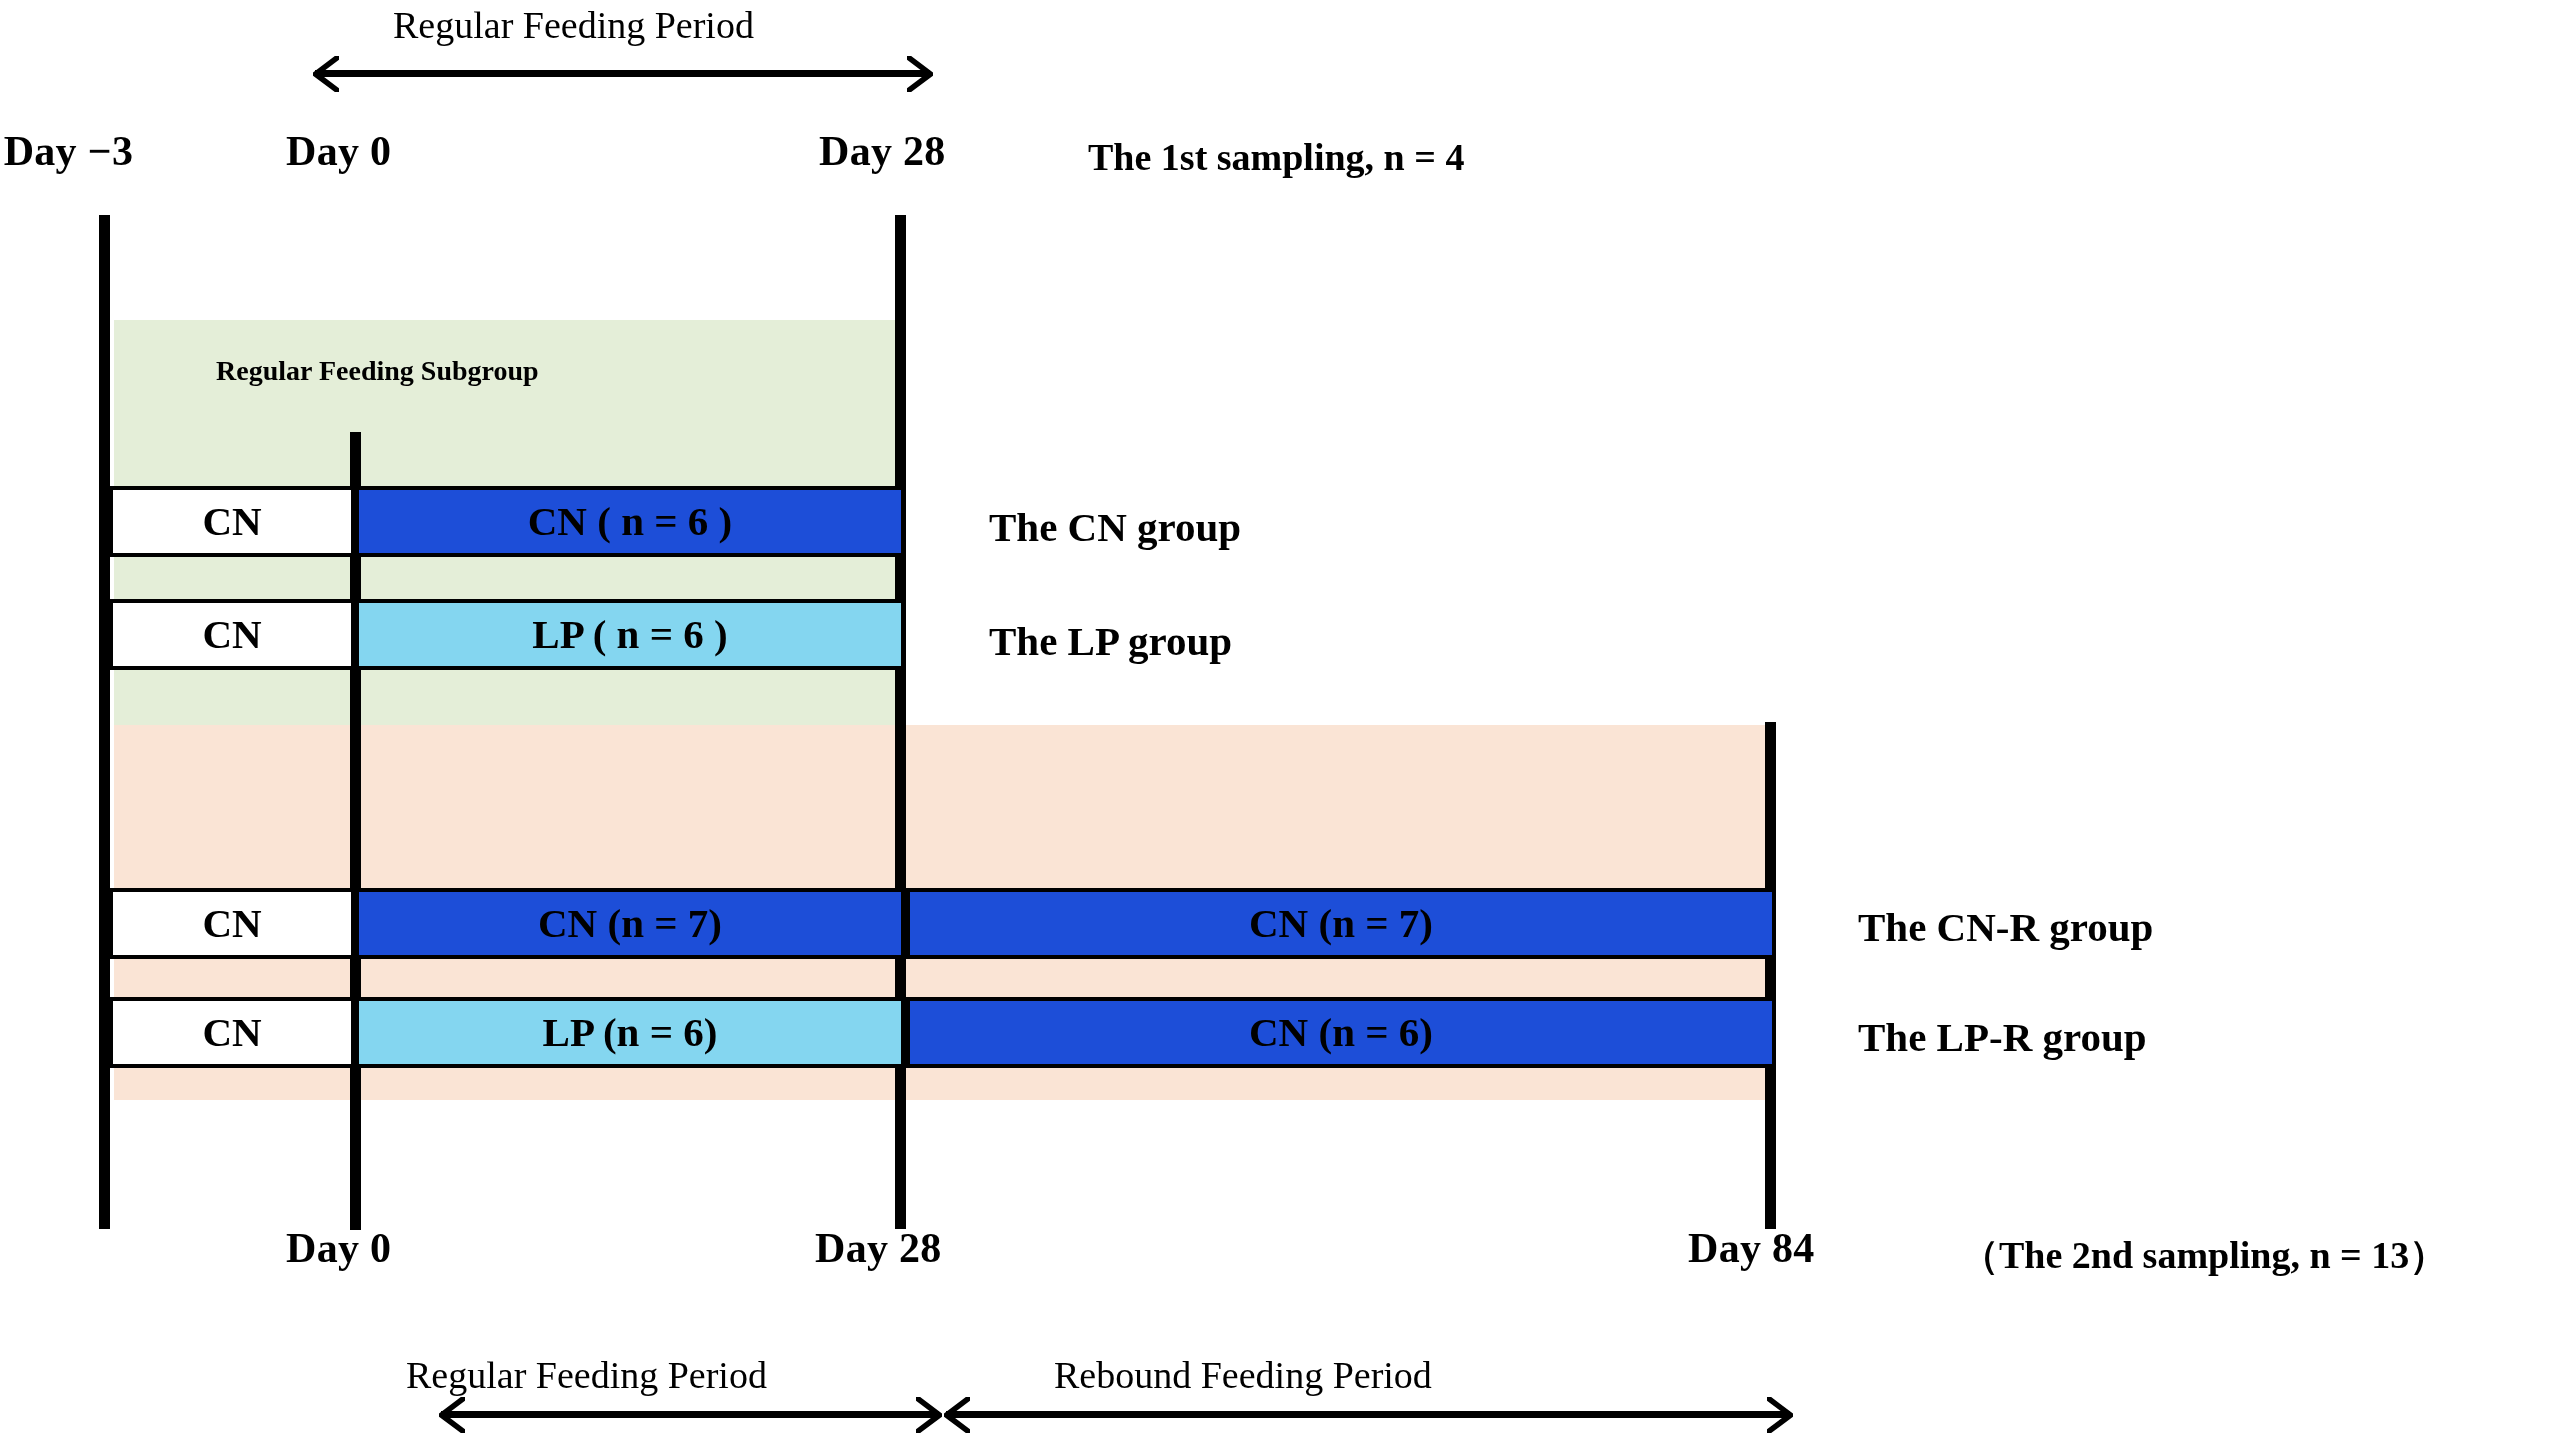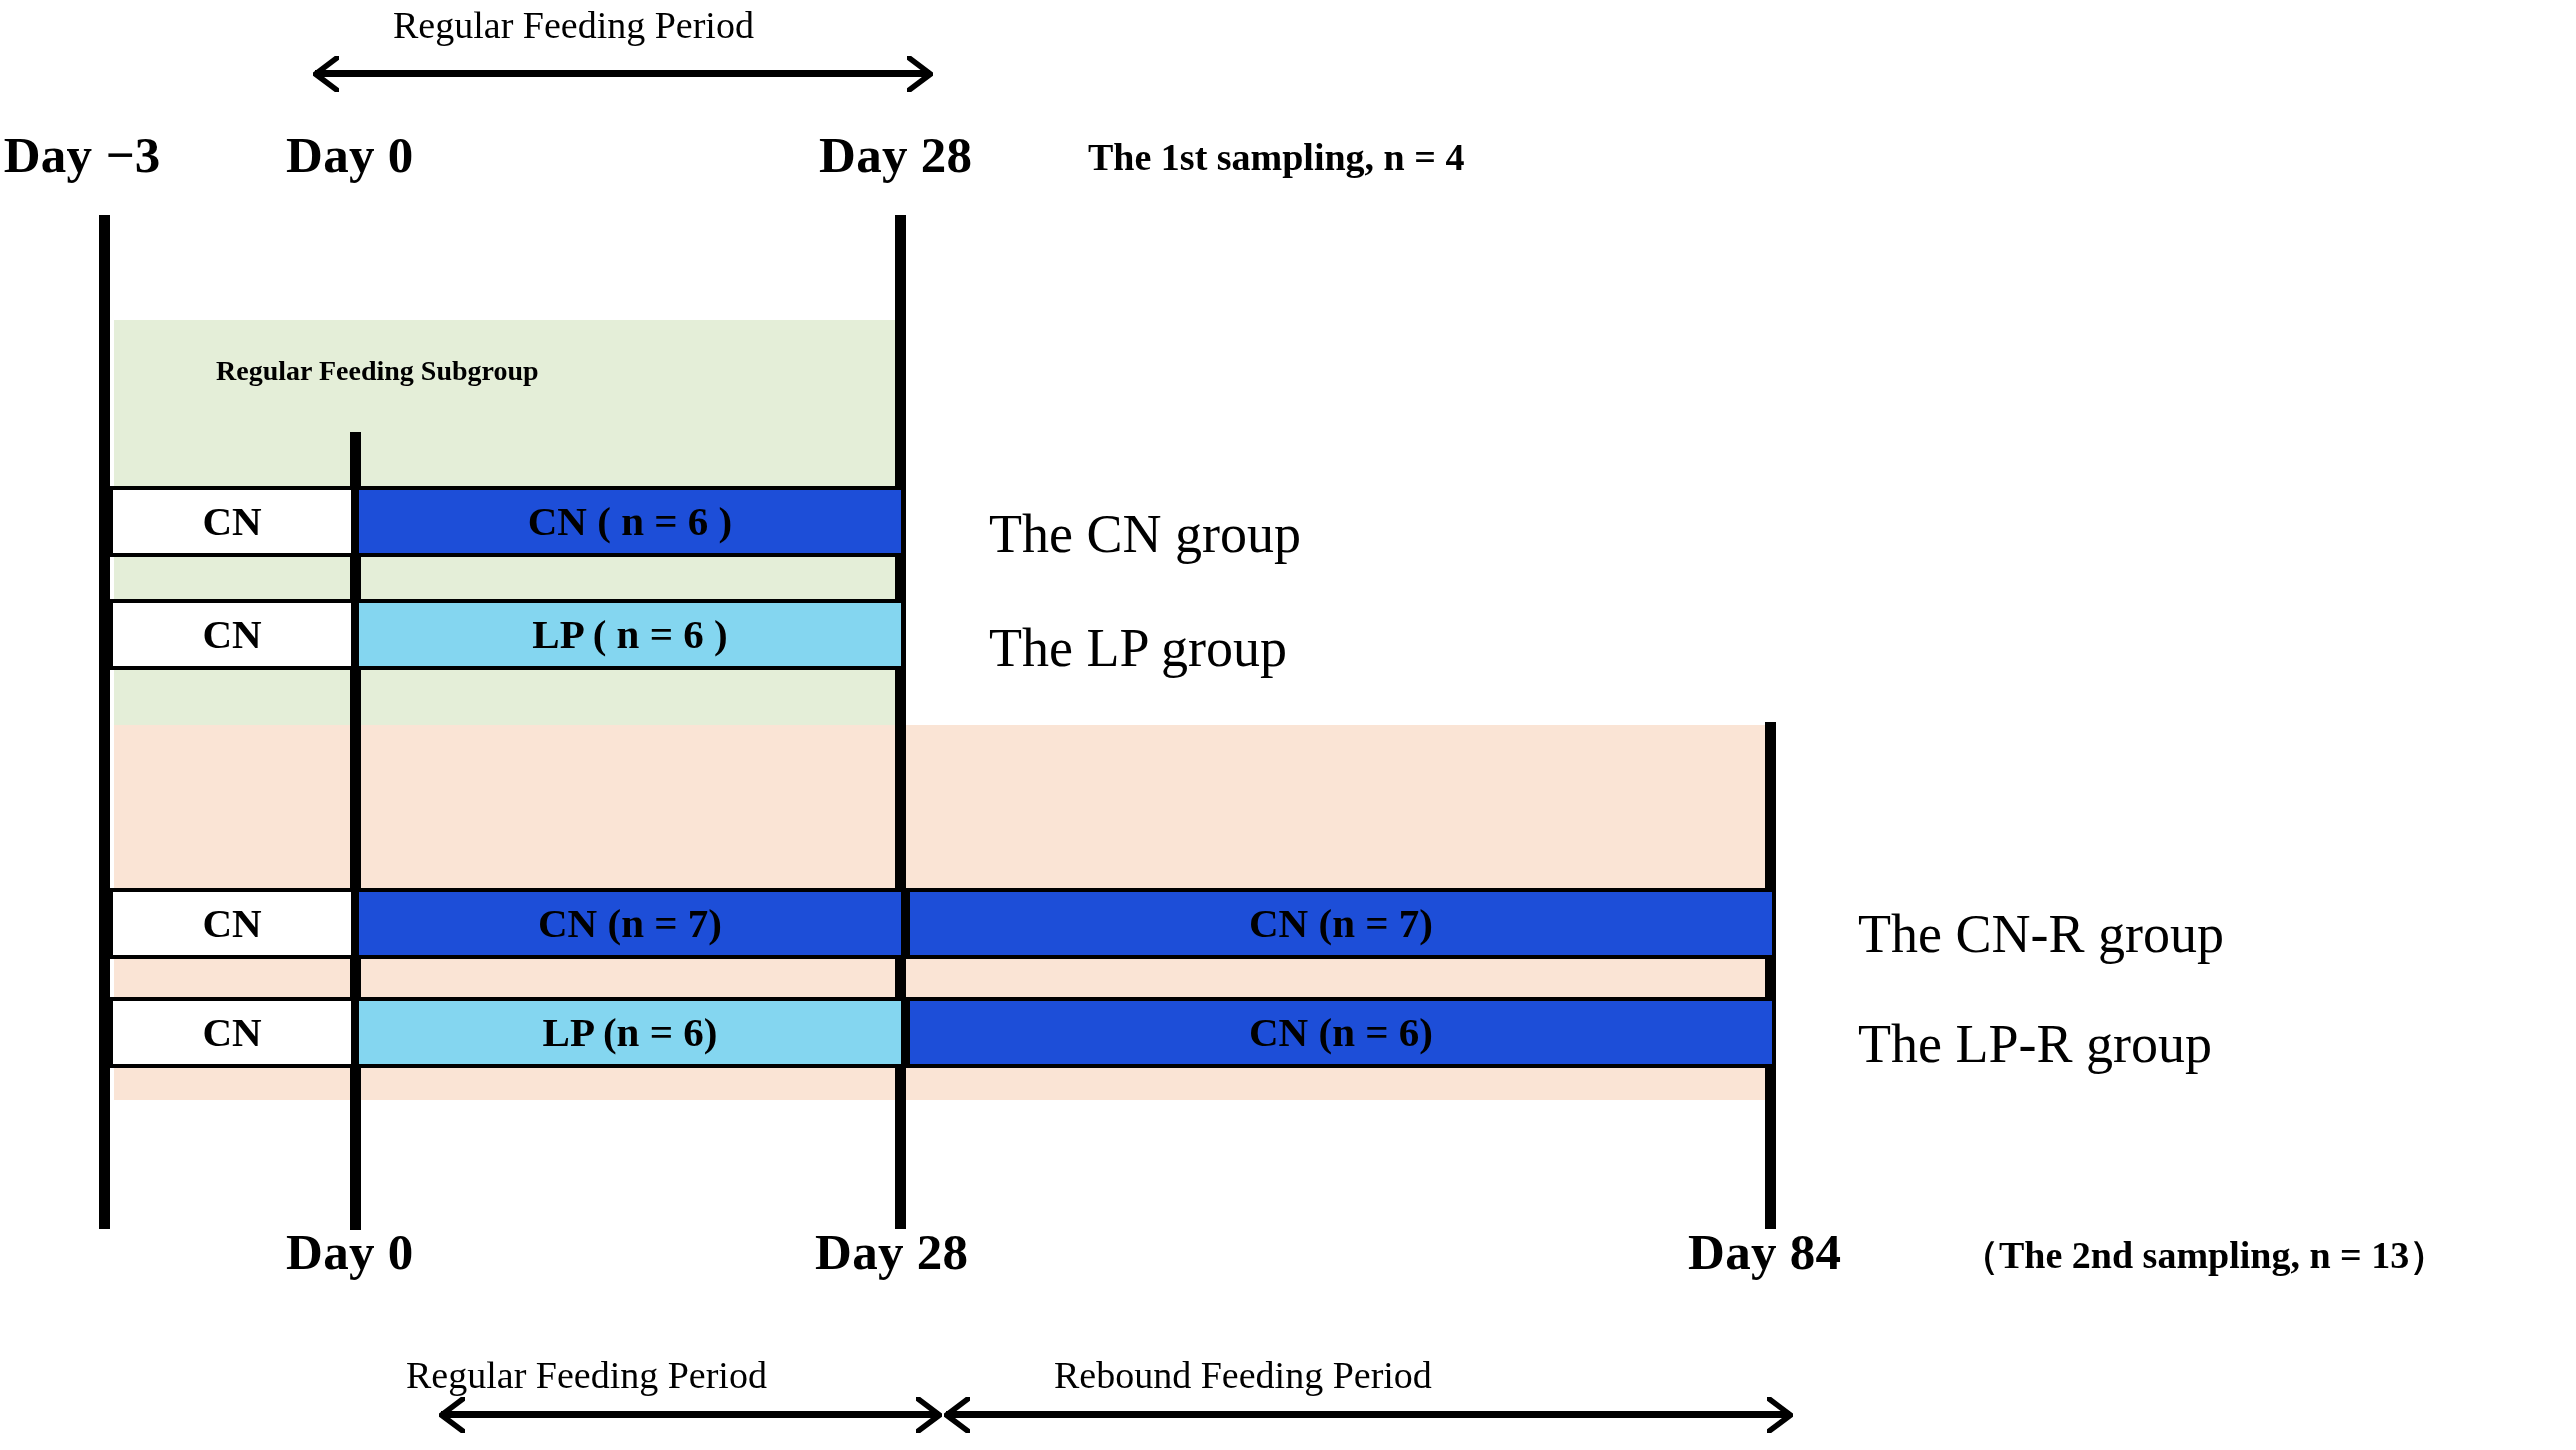--- a/index.html
+++ b/index.html
@@ -19,39 +19,39 @@
     background: #ffffff;
     overflow: hidden;
   }
 
   
   .abs { position: absolute; }
 
   
   .day-label {
     font-weight: bold;
-    font-size: 51px;
+    font-size: 42px;
     line-height: 1;
     white-space: nowrap;
     letter-spacing: 0.3px;
   }
   .period-caption {
     font-size: 38px;
     line-height: 1;
     white-space: nowrap;
   }
   .sampling-note {
     font-weight: bold;
     font-size: 38px;
     line-height: 1;
     white-space: nowrap;
   }
   .group-label {
-    font-weight: normal;
-    font-size: 54px;
+    font-weight: bold;
+    font-size: 41px;
     line-height: 1;
     white-space: nowrap;
   }
   .subgroup-title {
     font-weight: bold;
     font-size: 28px;
     line-height: 1;
     white-space: nowrap;
   }
   .rearing-label {

